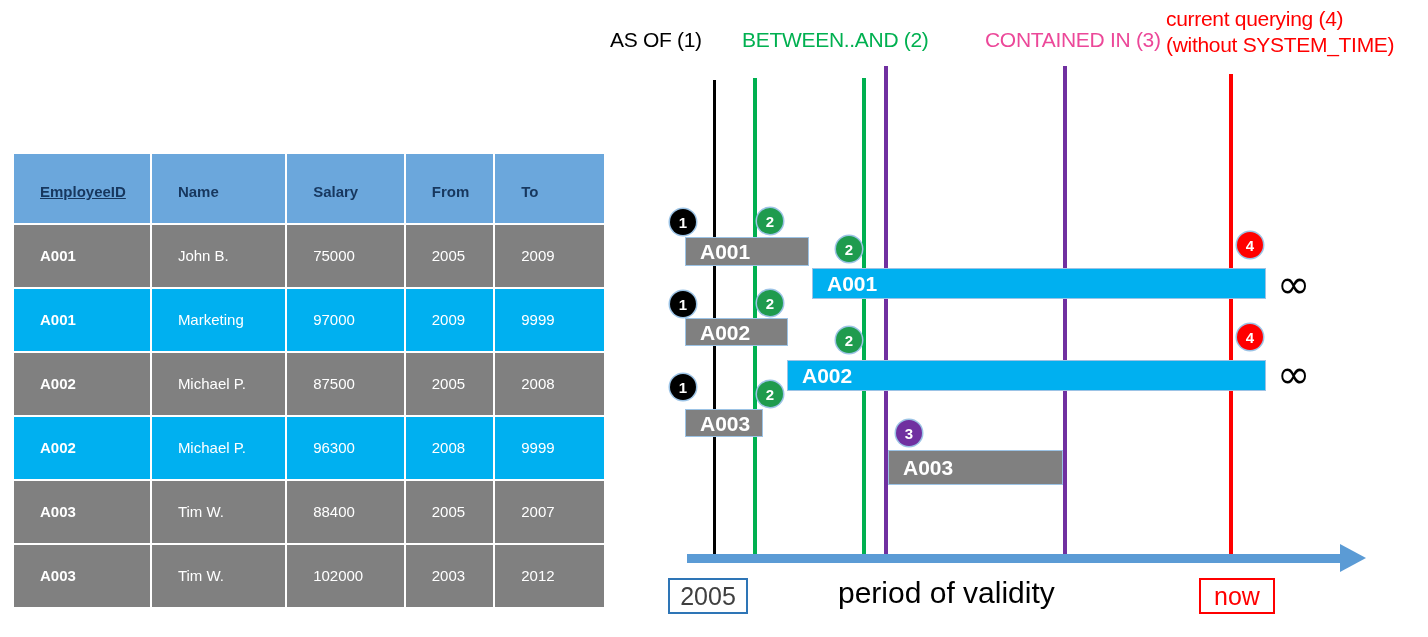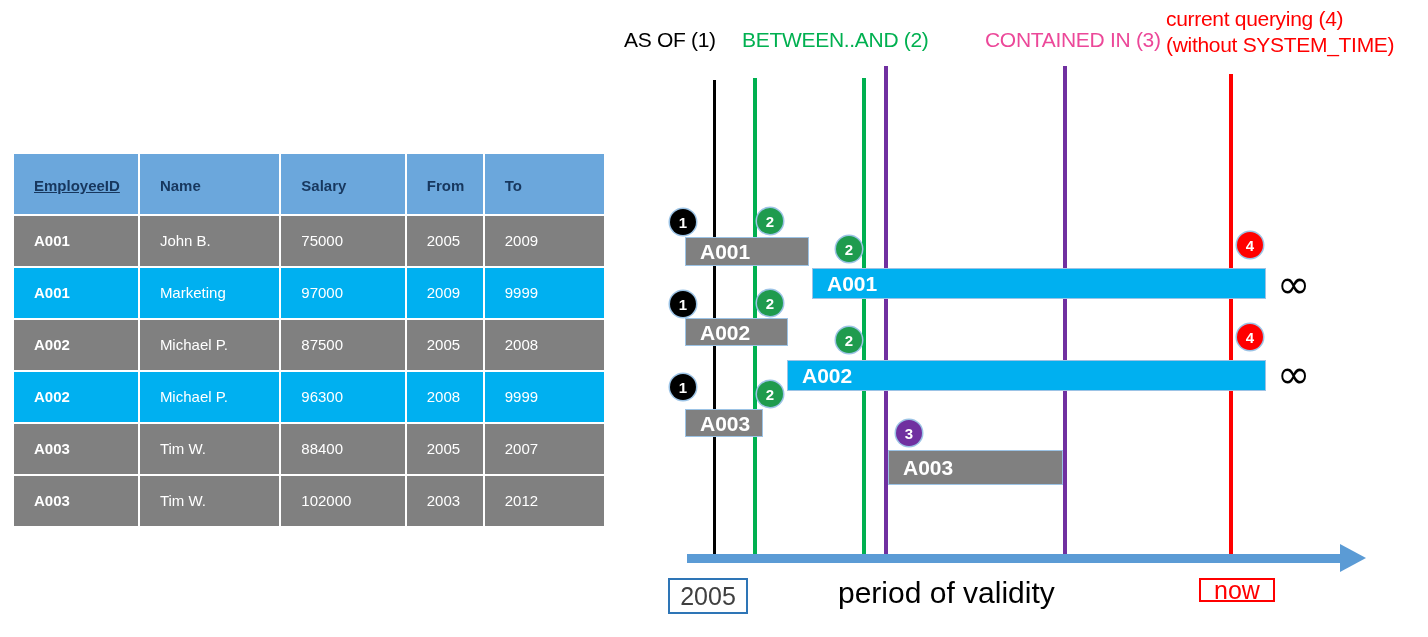--- a/index.html
+++ b/index.html
@@ -12,21 +12,21 @@
   }
   #root{position:absolute;left:0;top:0;width:1428px;height:637px;}
 
   
   #emp-table{
     position:absolute;left:12px;top:152px;
     border-collapse:separate;border-spacing:2px;
     width:594px;
   }
   #emp-table td{
-    padding:10px;
+    padding:16px;
     vertical-align:middle;
     font-size:15px;
     color:#ffffff;
     height:30px;
     box-sizing:border-box;
   }
   #emp-table td .cell{
     padding:5px 8px 5px 10px;
     white-space:nowrap;
     line-height:20px;
@@ -52,21 +52,21 @@
   
   #diagram{position:absolute;left:0;top:0;width:1428px;height:637px;}
 
   .legend{
     position:absolute;
     font-family:"Liberation Sans", sans-serif;
     font-size:21px;
     white-space:nowrap;
     letter-spacing:-0.3px;
   }
-  #legend-asof{left:624px;top:28px;color:#000000;}
+  #legend-asof{left:610px;top:28px;color:#000000;}
   #legend-between{left:742px;top:28px;color:#00B050;}
   #legend-contained{left:985px;top:28px;color:#ec4899;}
   #legend-current{left:1166px;top:6px;color:#FF0000;line-height:26px;}
 
   .vline{position:absolute;width:4px;}
   .vline.black{background:#000000;width:3px;}
   .vline.green{background:#00B050;}
   .vline.purple{background:#7030A0;}
   .vline.red{background:#FF0000;}
 
@@ -120,21 +120,21 @@
 
   .tag{
     position:absolute;
     box-sizing:border-box;
     font-size:25px;
     display:flex;align-items:center;justify-content:center;
     background:#ffffff;
     font-family:"Liberation Sans", sans-serif;
   }
   #tag-2005{left:668px;top:578px;width:80px;height:36px;border:2px solid #2E75B6;color:#404040;}
-  #tag-now{left:1199px;top:578px;width:76px;height:24px;border:2px solid #FF0000;color:#FF0000;}
+  #tag-now{left:1199px;top:578px;width:76px;height:36px;border:2px solid #FF0000;color:#FF0000;}
   #axis-caption{
     position:absolute;left:838px;top:576px;
     font-size:30px;color:#000000;white-space:nowrap;text-align:right;
   }
 </style>
 </head>
 <body>
 
 <div id="root">
 

